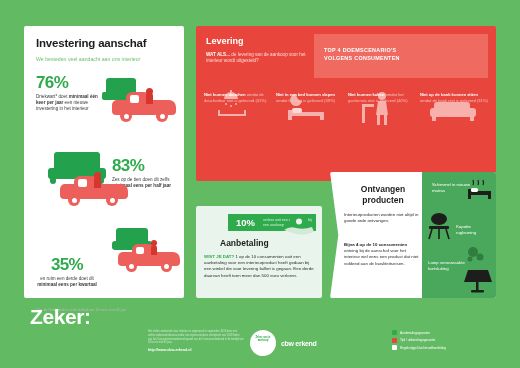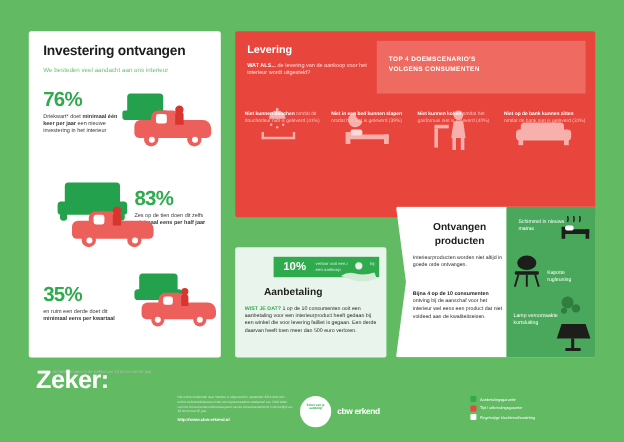--- a/index.html
+++ b/index.html
@@ -24,21 +24,21 @@
   #inv-sub{
     position:absolute;left:12px;top:30px;width:136px;
     font-size:5.2px;line-height:7px;color:#6ec06e;
   }
   .statblock{position:absolute;left:12px;width:62px;}
   .statnum{font-size:17px;font-weight:bold;color:#2faa4d;line-height:17px;letter-spacing:-0.6px;}
   .stattxt{font-size:4.6px;line-height:6.1px;color:#3b3b3a;margin-top:3px;}
   .stattxt b{font-weight:bold;}
   #stat-76{top:48px;}
   #stat-61{left:88px;top:131px;width:62px;}
-  #stat-35{top:211px;}
+  #stat-35{top:230px;text-align:center;}
   #inv-foot{
     position:absolute;left:12px;top:282px;width:142px;
     font-size:3.4px;line-height:5px;color:#b9b9b8;
   }
 
   
   .ill{position:absolute;}
   .car-body{position:absolute;background:#ec5f5a;border-radius:5px 7px 4px 4px;}
   .car-wheel{position:absolute;background:#ec5f5a;border-radius:50%;}
   .car-hole{position:absolute;background:#fff;border-radius:50%;}
@@ -104,21 +104,21 @@
   .legend .li{display:flex;align-items:center;gap:3px;margin-bottom:2.5px;}
   .legend .sw{width:5px;height:5px;border-radius:1px;flex:0 0 auto;}
   .legend .lt{font-size:3.2px;color:#fff;}
 </style>
 </head>
 <body>
 
 <div class="poster">
 
   <div class="panel" id="card-investering">
-    <h2>Investering ontvangen</h2>
+    <h2>Investering aanschaf</h2>
     <div id="inv-sub">We besteden veel aandacht aan ons interieur</div>
 
     <div class="statblock" id="stat-76">
       <div class="statnum">76%</div>
       <div class="stattxt">
         <span>Driekwart* doet </span><b>minimaal één keer per jaar</b><span> een nieuwe investering in het interieur</span>
       </div>
     </div>
 
     <div class="statblock" id="stat-61">

